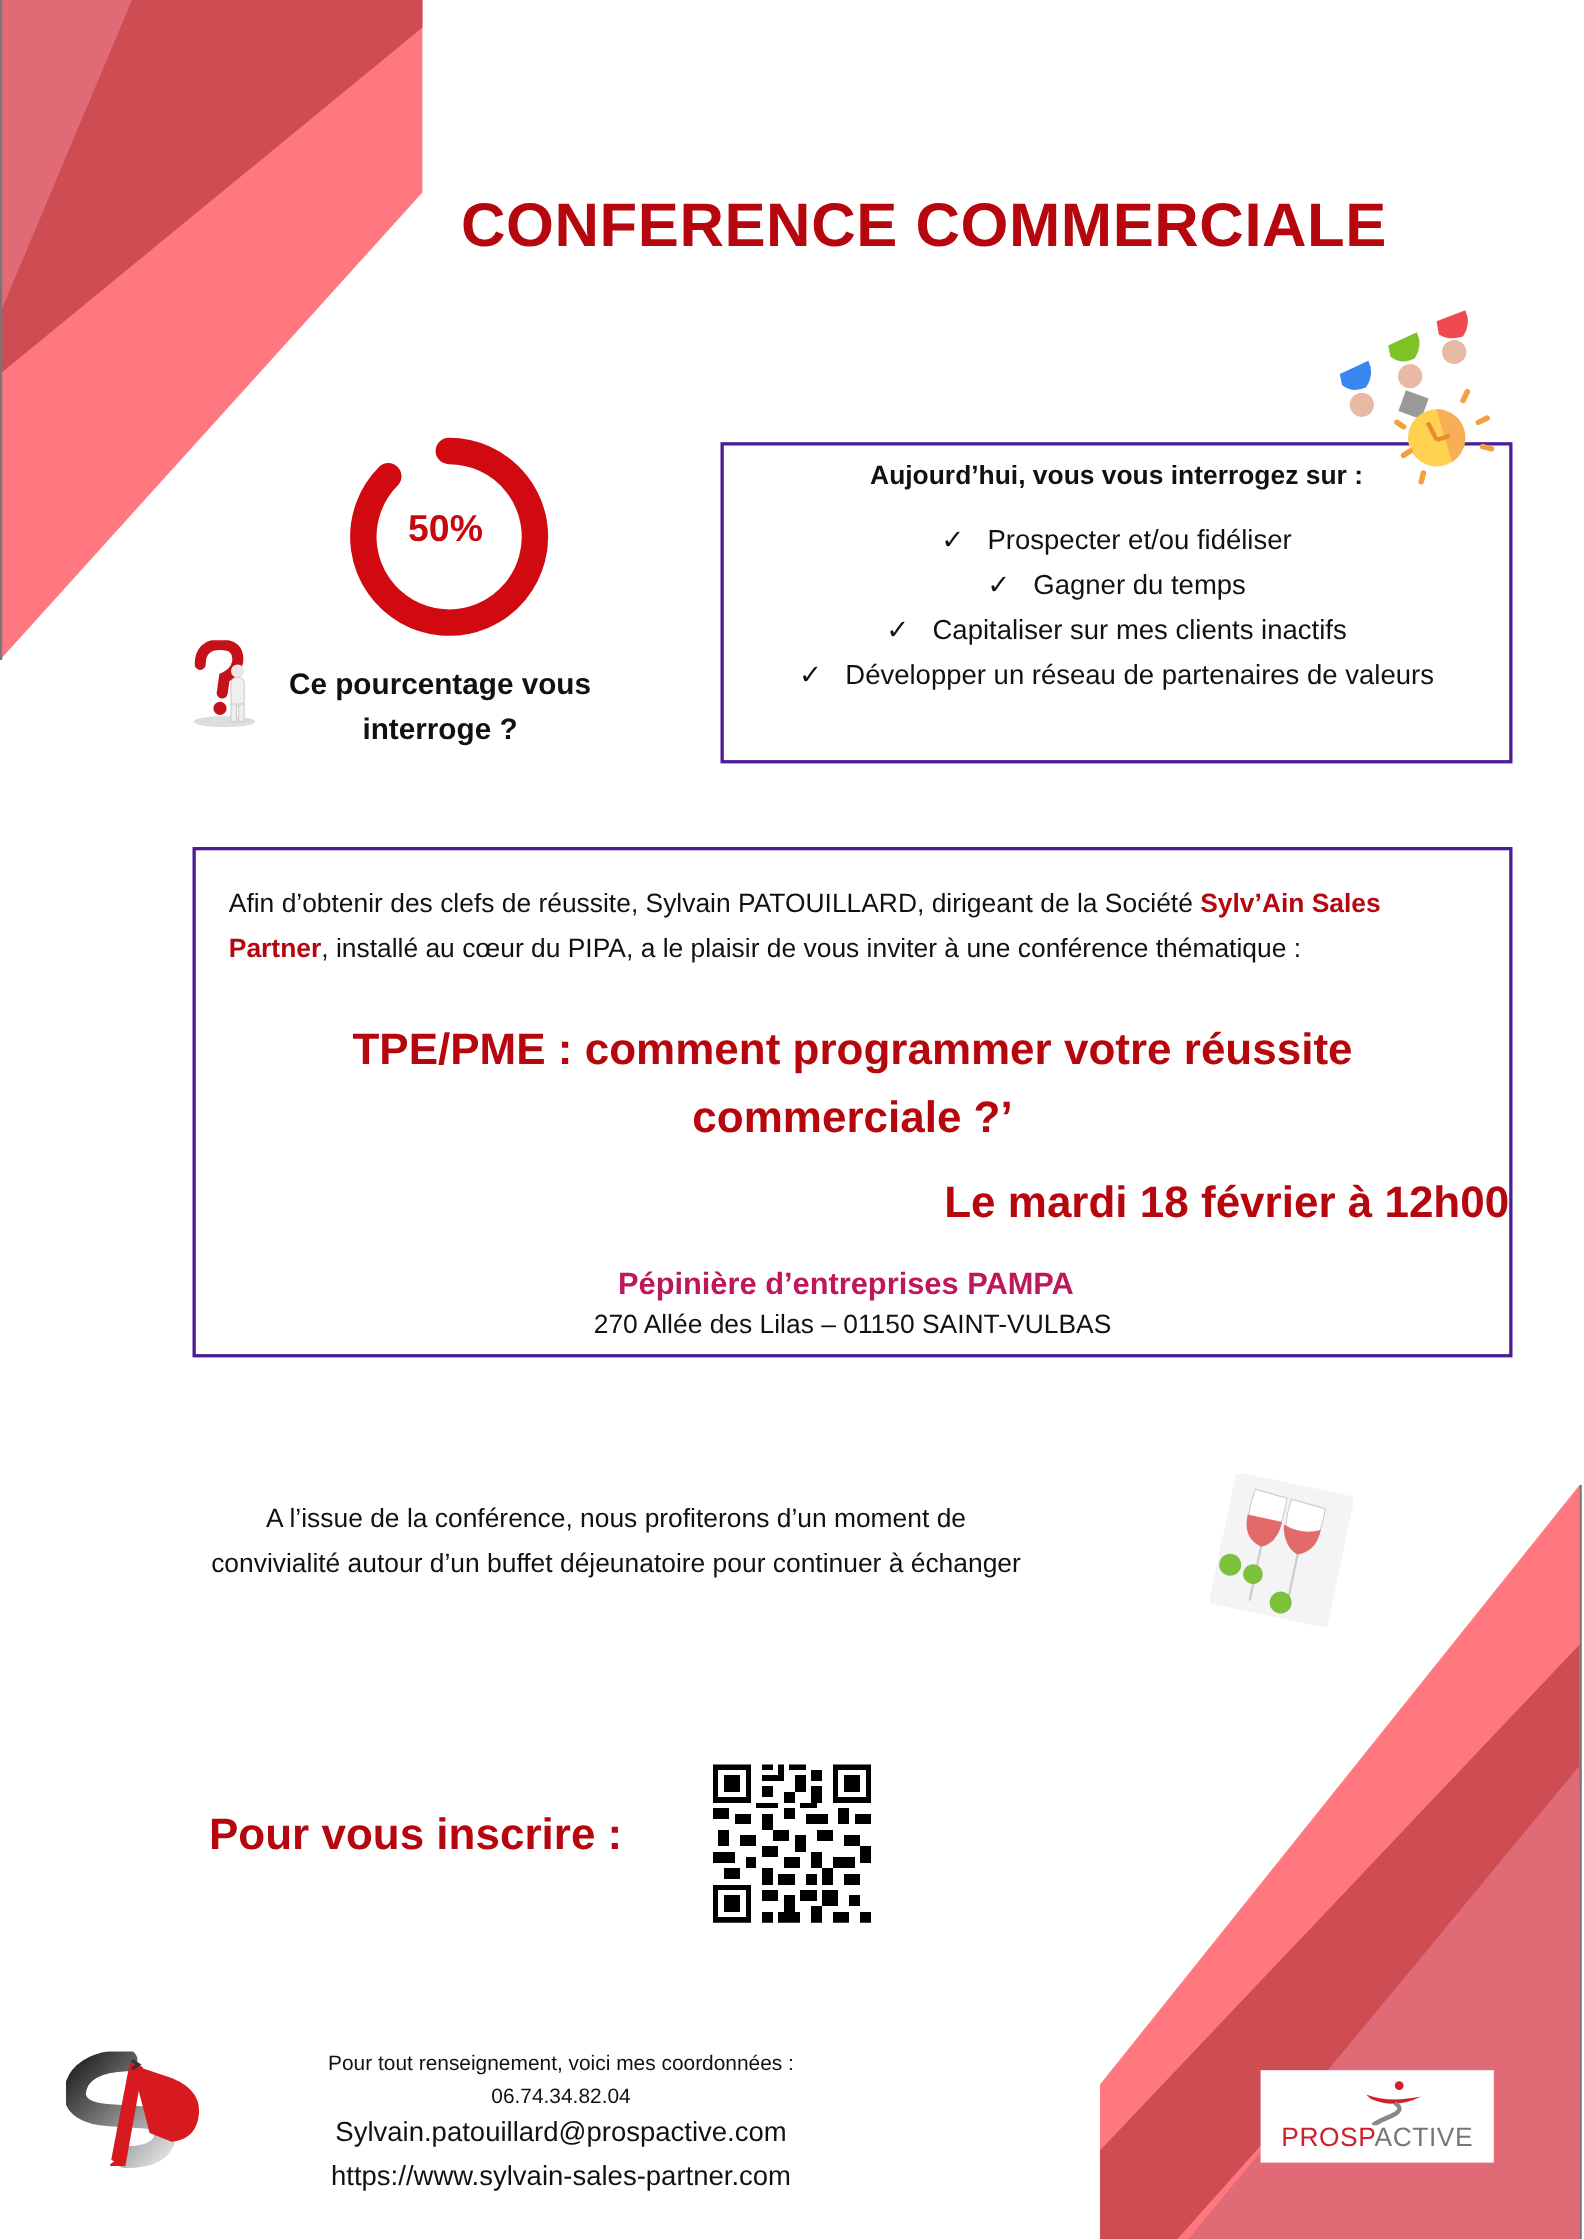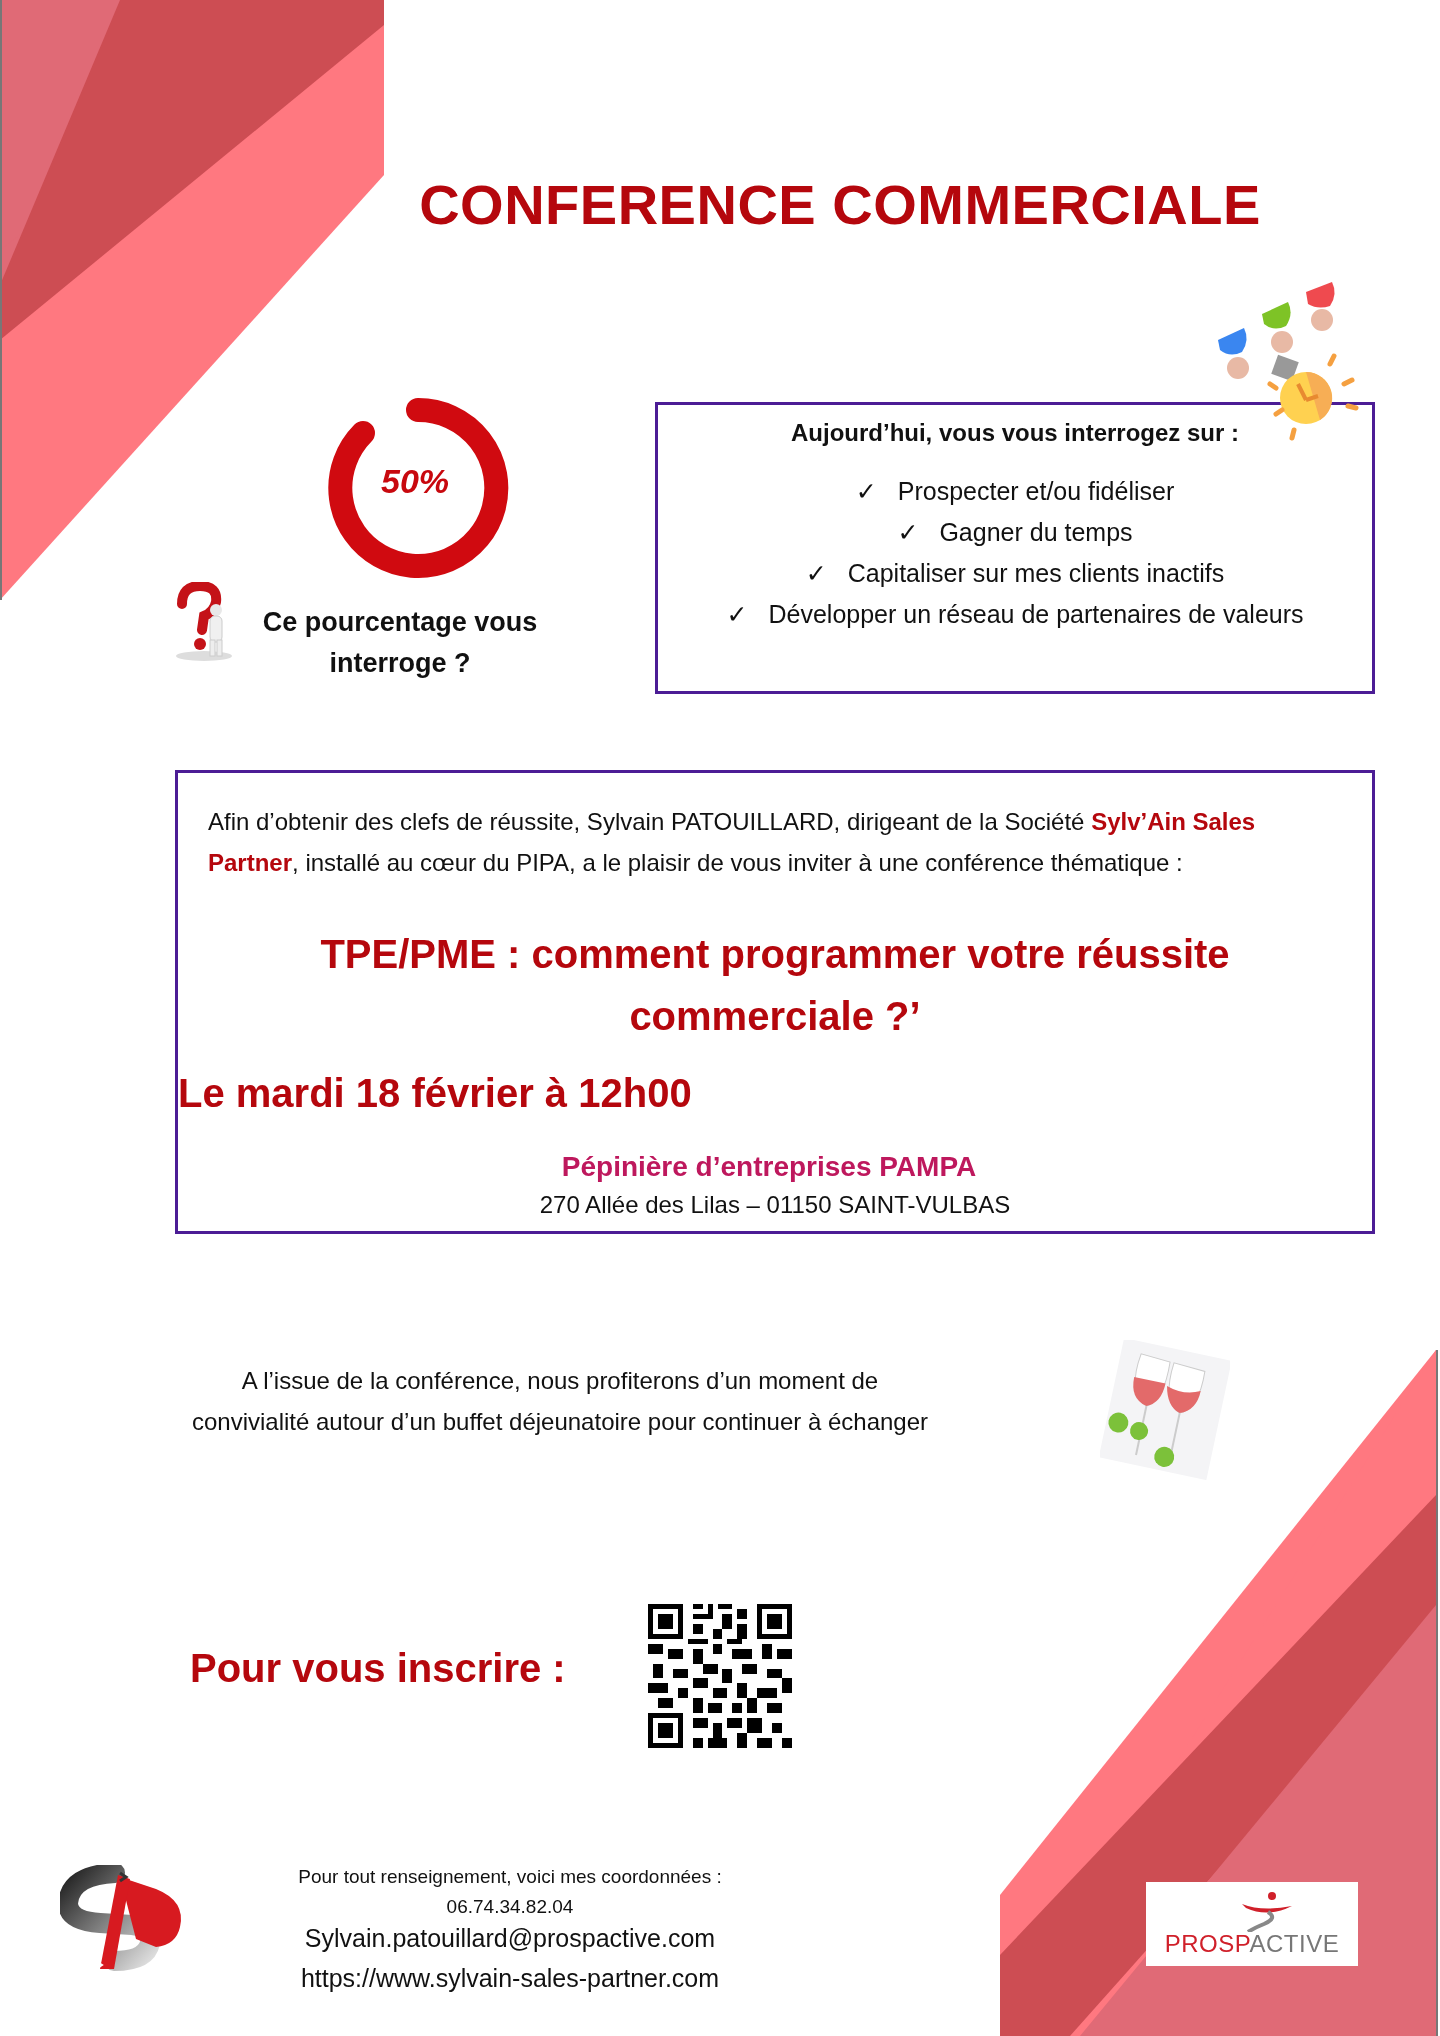--- a/index.html
+++ b/index.html
@@ -10,21 +10,21 @@
     color: #111;
   }
   .deco { position: absolute; }
   .abs { position: absolute; }
 
   .title {
     left: 0; width: 1680px; top: 172px; text-align: center;
     font-size: 56px; font-weight: bold; color: #b5070d; letter-spacing: 0.5px;
   }
 
-  .donut-wrap { left: 310px; top: 390px; width: 210px; height: 200px; font-style: italic; }
+  .donut-wrap { left: 300px; top: 390px; width: 210px; height: 200px; }
   .donut-label {
     position: absolute; left: 0; right: 0; top: 72px; text-align: center;
     font-size: 34px; font-weight: bold; color: #c8080e;
   }
 
   .question-icon { left: 170px; top: 582px; width: 64px; height: 82px; }
   .question-text {
     left: 240px; width: 320px; top: 602px; text-align: center;
     font-size: 27px; font-weight: bold; line-height: 41px; color: #111;
   }
@@ -49,21 +49,21 @@
   .intro {
     position: absolute; left: 30px; right: 30px; top: 10px; text-align: left;
     font-size: 24px; line-height: 41px; color: #111; margin-top: 18px;
   }
   .intro b { color: #b5070d; }
   .theme {
     position: absolute; left: 40px; right: 40px; top: 150px; text-align: center;
     font-size: 40px; font-weight: bold; line-height: 62px; color: #b5070d;
   }
   .date {
-    position: absolute; left: 0; right: 0; top: 298px; text-align: left;
+    position: absolute; left: 0; right: 0; top: 298px; text-align: right;
     font-size: 40px; font-weight: bold; color: #b5070d;
   }
   .venue {
     position: absolute; left: 0; right: 12px; top: 378px; text-align: center;
     font-size: 28px; font-weight: bold; color: #be185d;
   }
   .address {
     position: absolute; left: 0; right: 0; top: 418px; text-align: center;
     font-size: 24px; color: #111;
   }

